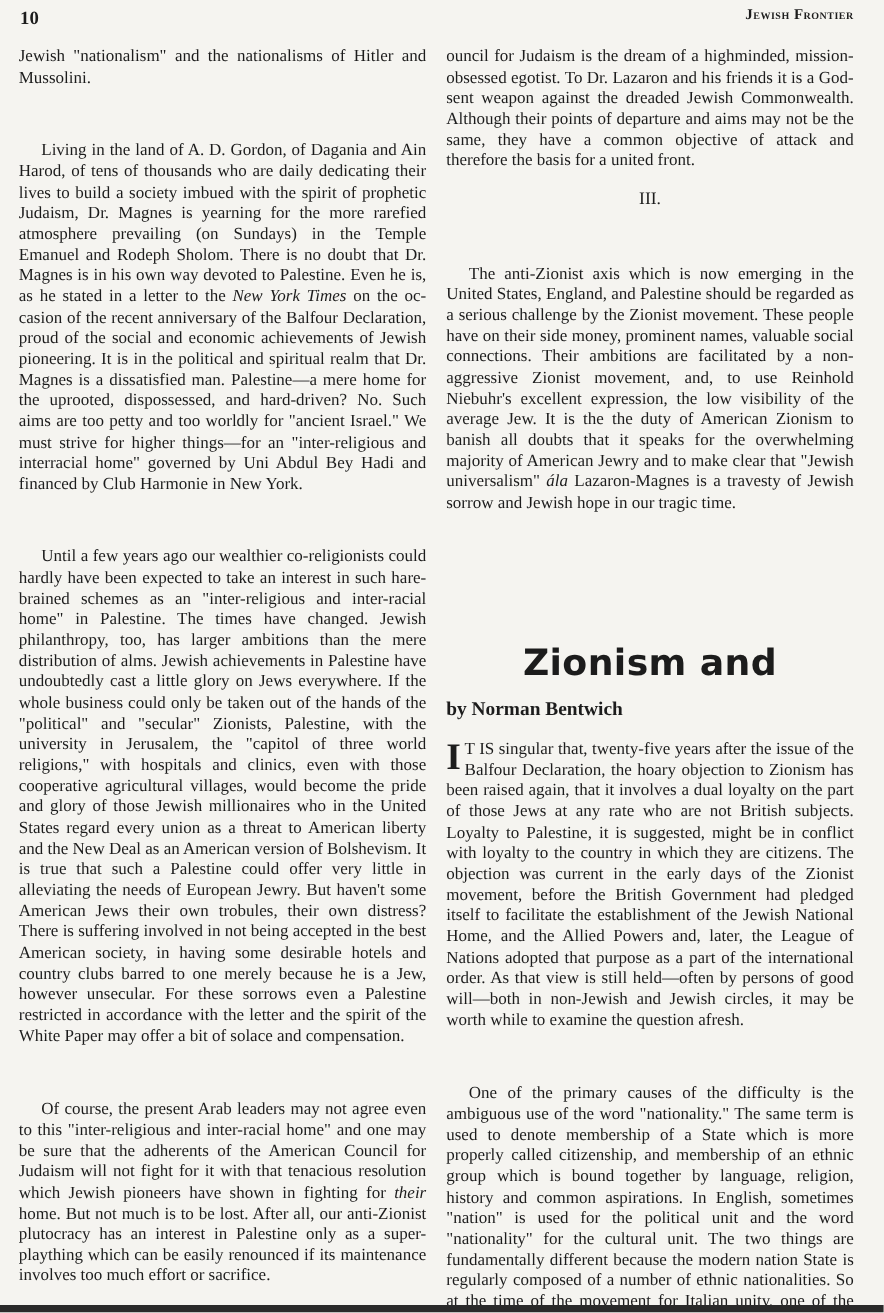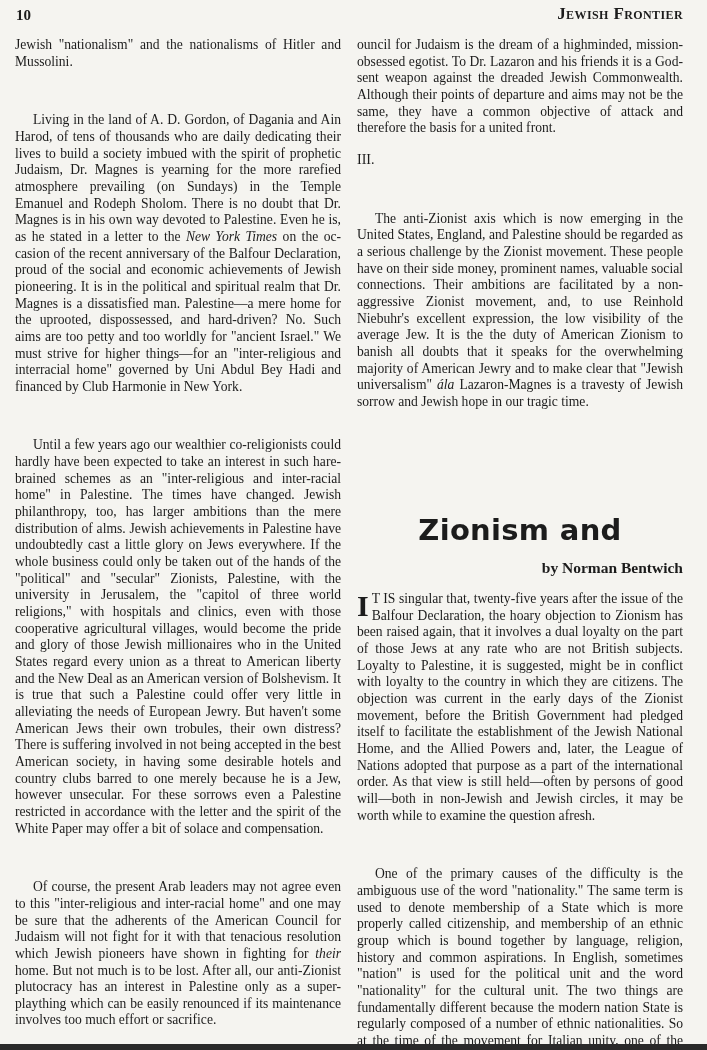--- a/index.html
+++ b/index.html
@@ -10,43 +10,43 @@
     color: #1c1c1c;
     position: relative;
   }
   .page { position: absolute; left: 0; top: 0; width: 707px; height: 1044px; background: #f5f4f0; }
   .page-number {
     position: absolute; left: 16px; top: 7px;
     font-size: 15px; font-weight: bold;
   }
   .running-head {
     position: absolute; right: 24px; top: 4px;
-    font-size: 17px; font-weight: bold; letter-spacing: 0.4px;
+    font-size: 12px; font-weight: bold; letter-spacing: 0.4px;
     font-variant: small-caps;
   }
   .col {
     position: absolute; top: 37px;
     font-size: 13.6px; line-height: 16.65px;
     text-align: justify; hyphens: manual;
   }
   .col-left { left: 15px; width: 326px; }
   .col-right { left: 357px; width: 326px; }
   .col p { margin: 0; text-indent: 0; }
   .col p.indent { text-indent: 18px; margin-top: 42px; }
   .section-num {
-    margin: 15px 0 13px 0;
+    text-align: center; margin: 15px 0 13px 0;
     font-size: 14px;
   }
   .art-title {
     font-family: "DejaVu Sans", sans-serif; font-weight: bold;
     font-size: 29px; line-height: 33px; text-align: center;
     margin-top: 104px; letter-spacing: 0.3px;
   }
   .byline {
-    text-align: right; font-size: 15.5px; font-weight: bold;
+    text-align: left; font-size: 15.5px; font-weight: bold;
     margin: 13px 0 14px 0;
   }
   .dropcap {
     float: left; font-size: 30px; line-height: 26px;
     font-weight: bold; margin: 2px 3px 0 0;
   }
   .bottom-bar {
     position: absolute; left: 0; bottom: 0; width: 707px; height: 6px;
     background: #2a2a2a;
   }

